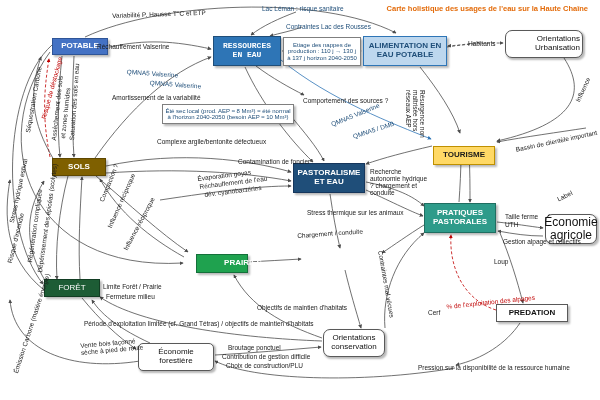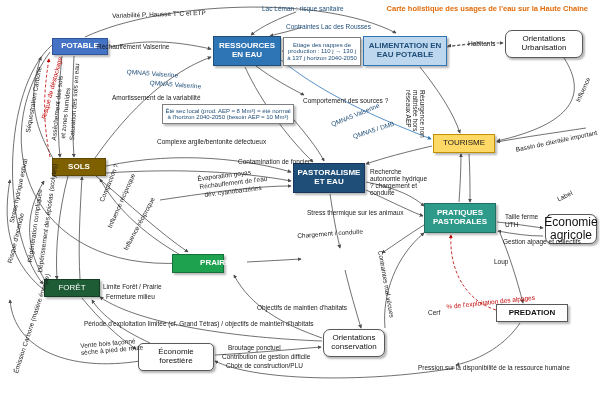--- a/index.html
+++ b/index.html
@@ -80,31 +80,31 @@
       <path d="M46,282 C26,250 23,216 44,181" stroke="#4d4d4d" fill="none" stroke-width="0.8" marker-end="url(#ah-g)"></path>
       <path d="M44,290 C4,258 4,214 10,180" stroke="#4d4d4d" fill="none" stroke-width="0.8" marker-end="url(#ah-g)"></path>
       <path d="M106,166 C180,150 250,160 291,172" stroke="#4d4d4d" fill="none" stroke-width="0.8" marker-end="url(#ah-g)"></path>
       <path d="M106,173 C180,168 242,172 291,181" stroke="#4d4d4d" fill="none" stroke-width="0.8" marker-end="url(#ah-g)"></path>
       <path d="M160,200 C220,191 258,186 291,186" stroke="#4d4d4d" fill="none" stroke-width="0.8" marker-end="url(#ah-g)"></path>
       <path d="M520,323 C506,344 482,359 456,365" stroke="#4d4d4d" fill="none" stroke-width="0.8" marker-end="url(#ah-g)"></path>
       <path d="M455,368 C360,384 252,380 215,361" stroke="#4d4d4d" fill="none" stroke-width="0.8" marker-end="url(#ah-g)"></path>
     </svg>
   <div id="title" style="color: rgb(227, 107, 10);">Carte holistique des usages de l'eau sur la Haute Chaîne</div>
 <div class="node" style="left: 52px; top: 38px; width: 56px; height: 17px; background: rgb(68, 114, 196); color: rgb(255, 255, 255); font-size: 8px; border: 1px solid rgb(47, 85, 151); font-weight: bold;">POTABLE</div>
-    <div class="node" style="left: 213px; top: 36px; width: 68px; height: 30px; background: rgb(46, 117, 182); color: rgb(255, 255, 255); font-size: 8px; border: 1px solid rgb(31, 78, 121); font-weight: bold;">RESSOURCES EN EAU</div>
+    <div class="node" style="left: 213px; top: 36px; width: 68px; height: 30px; background: rgb(46, 117, 182); color: rgb(255, 255, 255); font-size: 8px; border: 1px solid rgb(31, 78, 121); font-weight: bold; font-family: Liberation Mono, monospace;">RESSOURCES EN EAU</div>
     <div class="node" style="left: 283px; top: 37px; width: 78px; height: 29px; background: rgb(255, 255, 255); color: rgb(31, 78, 121); font-size: 6px; border: 1px solid rgb(127, 127, 127);">Etiage des nappes de production : 110 j → 130 j à 137 j horizon 2040-2050</div>
     <div class="node" style="left: 363px; top: 36px; width: 84px; height: 30px; background: rgb(189, 215, 238); color: rgb(31, 78, 121); font-size: 8px; border: 1px solid rgb(46, 117, 182); font-weight: bold;">ALIMENTATION EN EAU POTABLE</div>
-    <div class="node" style="left: 505px; top: 30px; width: 78px; height: 28px; background: rgb(255, 255, 255); color: rgb(17, 17, 17); font-size: 8px; border: 1px solid rgb(89, 89, 89); border-radius: 7px;">Orientations Urbanisation</div>
+    <div class="node" style="left: 505px; top: 30px; width: 78px; height: 28px; background: rgb(255, 255, 255); color: rgb(17, 17, 17); font-size: 8px; border: 1px solid rgb(89, 89, 89); border-radius: 7px; text-align: right;">Orientations Urbanisation</div>
     <div class="node" style="left: 162px; top: 104px; width: 132px; height: 20px; background: rgb(255, 255, 255); color: rgb(31, 78, 121); font-size: 6px; border: 1px solid rgb(127, 127, 127);">Été sec local (prod. AEP ≈ 8 Mm³) ≈ été normal à l'horizon 2040-2050 (besoin AEP ≈ 10 Mm³)</div>
-    <div class="node" style="left: 433px; top: 134px; width: 62px; height: 19px; background: rgb(255, 217, 102); color: rgb(26, 26, 26); font-size: 8px; border: 1px solid rgb(191, 144, 0); font-weight: normal;">TOURISME</div>
+    <div class="node" style="left: 433px; top: 146px; width: 62px; height: 19px; background: rgb(255, 217, 102); color: rgb(26, 26, 26); font-size: 8px; border: 1px solid rgb(191, 144, 0); font-weight: bold;">TOURISME</div>
     <div class="node" style="left: 52px; top: 158px; width: 54px; height: 18px; background: rgb(127, 96, 0); color: rgb(255, 255, 255); font-size: 8px; border: 1px solid rgb(94, 71, 0); font-weight: bold;">SOLS</div>
     <div class="node" style="left: 293px; top: 163px; width: 72px; height: 30px; background: rgb(31, 78, 121); color: rgb(255, 255, 255); font-size: 8px; border: 1px solid rgb(22, 54, 92); font-weight: bold;">PASTORALISME ET EAU</div>
     <div class="node" style="left: 424px; top: 203px; width: 72px; height: 30px; background: rgb(46, 155, 138); color: rgb(255, 255, 255); font-size: 8px; border: 1px solid rgb(31, 110, 97); font-weight: bold;">PRATIQUES PASTORALES</div>
     <div class="node" style="left: 545px; top: 214px; width: 52px; height: 30px; background: rgb(255, 255, 255); color: rgb(17, 17, 17); font-size: 12px; border: 1px solid rgb(89, 89, 89); border-radius: 7px;">Économie agricole</div>
-    <div class="node" style="left: 172px; top: 254px; width: 52px; height: 19px; background: rgb(31, 162, 79); color: rgb(255, 255, 255); font-size: 8px; border: 1px solid rgb(20, 112, 58); font-weight: bold; padding-left: 44px;">PRAIRIES</div>
+    <div class="node" style="left: 196px; top: 254px; width: 52px; height: 19px; background: rgb(31, 162, 79); color: rgb(255, 255, 255); font-size: 8px; border: 1px solid rgb(20, 112, 58); font-weight: bold; padding-left: 44px;">PRAIRIES</div>
     <div class="node" style="left: 44px; top: 279px; width: 56px; height: 18px; background: rgb(29, 92, 53); color: rgb(255, 255, 255); font-size: 8px; border: 1px solid rgb(18, 61, 35); font-weight: normal;">FORÊT</div>
     <div class="node" style="left: 496px; top: 304px; width: 72px; height: 18px; background: rgb(255, 255, 255); color: rgb(17, 17, 17); font-size: 8px; border: 1px solid rgb(89, 89, 89); font-weight: bold;">PREDATION</div>
     <div class="node" style="left: 323px; top: 329px; width: 62px; height: 28px; background: rgb(255, 255, 255); color: rgb(17, 17, 17); font-size: 8px; border: 1px solid rgb(89, 89, 89); border-radius: 7px;">Orientations conservation</div>
     <div class="node" style="left: 138px; top: 343px; width: 76px; height: 28px; background: rgb(255, 255, 255); color: rgb(17, 17, 17); font-size: 8px; border: 1px solid rgb(89, 89, 89); border-radius: 5px;">Économie forestière</div>
     <div class="annot" style="left: 112px; top: 12px; transform: rotate(-2deg);">Variabilité P. Hausse T°C et ETP</div>
     <div class="annot" style="left: 97px; top: 43px;">Réchauffement Valserine</div>
     <div class="annot" style="left: 262px; top: 5px; color: rgb(31, 78, 121);">Lac Léman : risque sanitaire</div>
     <div class="annot" style="left: 286px; top: 23px; color: rgb(31, 78, 121);">Contraintes Lac des Rousses</div>
     <div class="annot" style="left: 468px; top: 40px;">Habitants</div>
     <div class="annot" style="left: 127px; top: 68px; transform: rotate(4deg); color: rgb(31, 78, 121);">QMNA5 Valserine</div>

